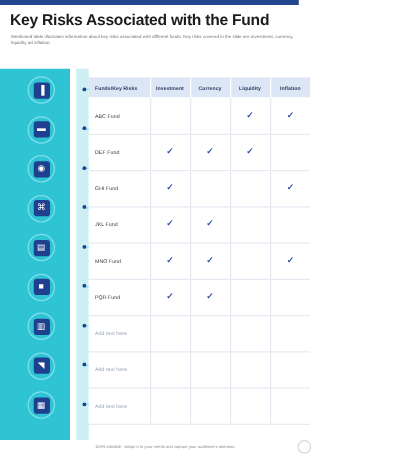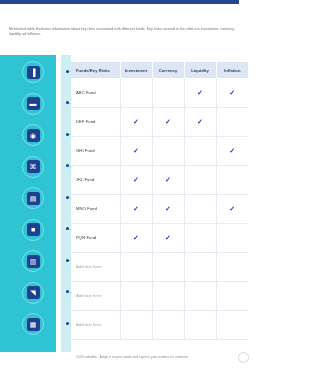--- a/index.html
+++ b/index.html
@@ -108,20 +108,21 @@
     border: 1.1px solid #d7d7d7;
   }
 </style>
 </head>
 <body>
 
 <div class="slide">
 
   <div class="topbar"></div>
 
+  <div class="title">Key Risks Associated with the Fund</div>
   <div class="subtitle">Mentioned table illustrates information about key risks associated with different funds. Key risks covered in the slide are investment, currency, liquidity ad inflation.</div>
 
   <div class="sidebar"></div>
   <div class="sidebar-band"></div>
   <div class="sidebar-lite"></div>
 
   <div class="icon-col" id="icon-col">
       <div class="icon-item" style="top: 6px;">
         <div class="icon-ring">
           <div class="icon-glyph">▐</div>

